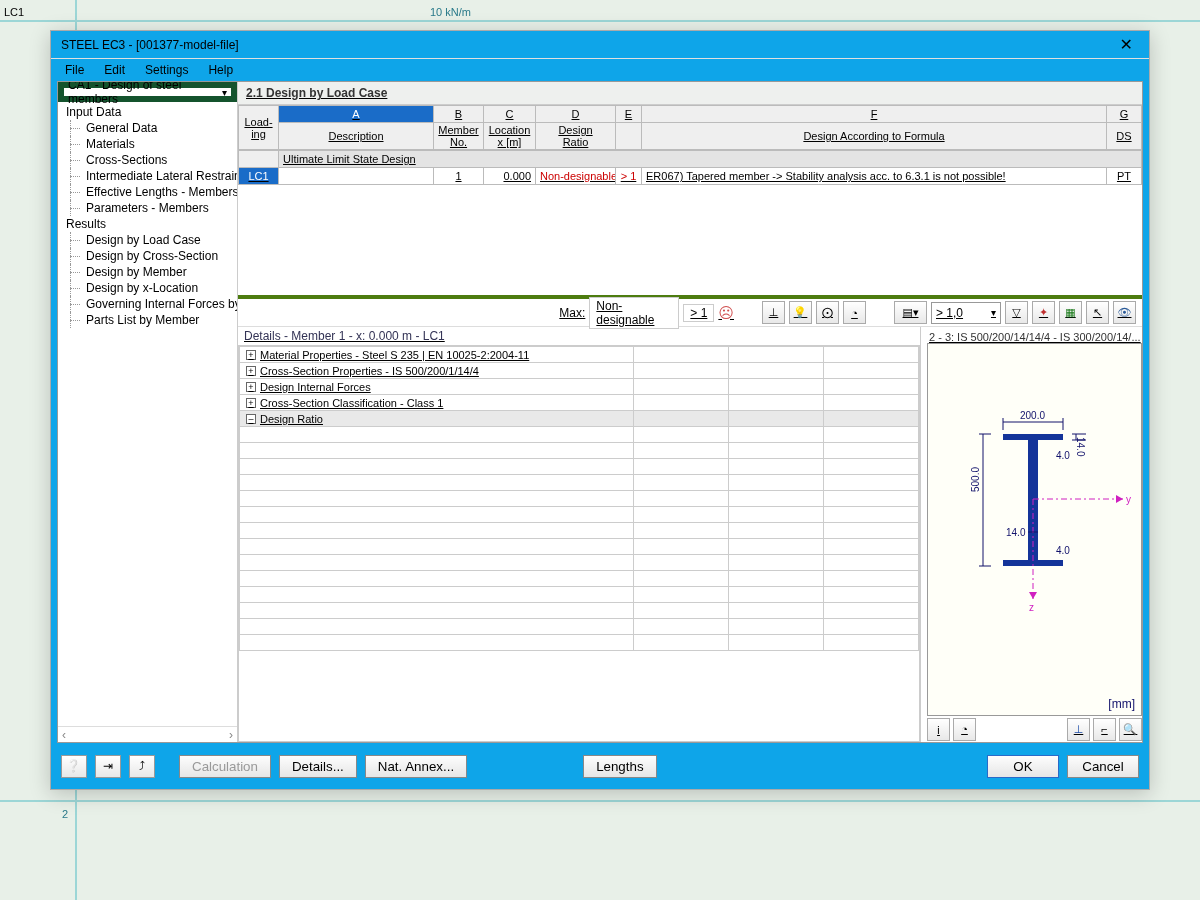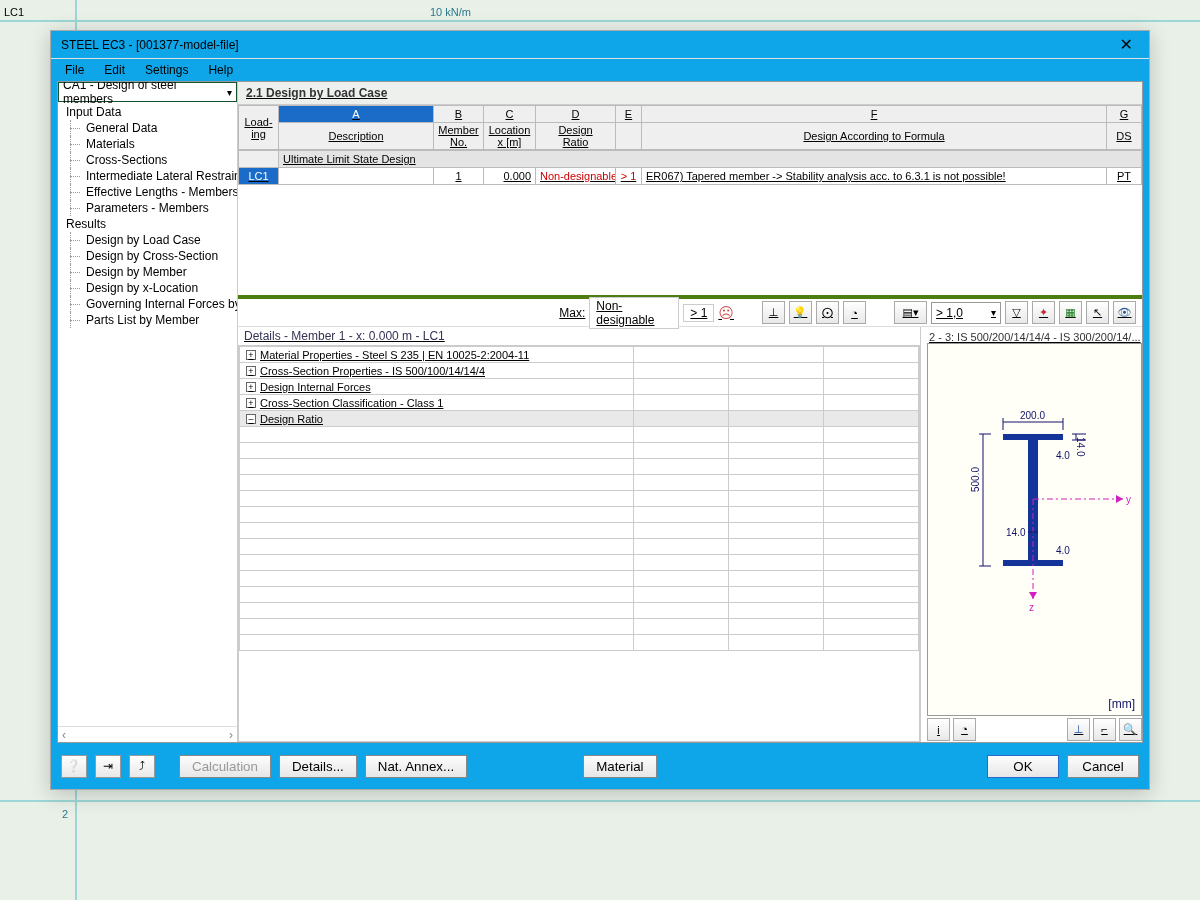--- a/index.html
+++ b/index.html
@@ -14,21 +14,21 @@
   .titlebar { height: 28px; display: flex; align-items: center; padding: 0 10px; border-bottom: 1px solid #e0e0e0; }
   .titlebar .title { flex: 1; font-size: 12px; }
   .titlebar .close { cursor: pointer; font-size: 16px; padding: 0 6px; }
   .menubar { height: 22px; display: flex; align-items: center; padding: 0 6px; gap: 4px; }
   .menubar .menu-item { padding: 2px 8px; cursor: pointer; }
   .content-area {
     position: absolute; top: 50px; left: 6px; right: 6px; bottom: 46px;
     border: 1px solid #999; display: flex; overflow: hidden;
   }
   .left-panel { width: 180px; border-right: 1px solid #ccc; display: flex; flex-direction: column; background: #fff; }
-  .combo-sel { border: 1px solid #14532d; margin: 0; height: 20px; display: flex; align-items: center; padding: 0 4px; background: #fff; cursor: pointer; }
+  .combo-sel { border: 6px solid #14532d; margin: 0; height: 20px; display: flex; align-items: center; padding: 0 4px; background: #fff; cursor: pointer; }
   .combo-sel .chev { margin-left: auto; }
   .nav { padding: 2px 0; overflow-y: auto; flex: 1; }
   .nav-item { padding: 1px 4px 1px 8px; cursor: pointer; white-space: nowrap; }
   .nav-item.header { color: #000; }
   .nav-item.child { padding-left: 28px; position: relative; }
   .nav-item.child::before { content: ""; position: absolute; left: 12px; top: 0; bottom: 0; border-left: 1px dotted #999; }
   .nav-item.child::after { content: ""; position: absolute; left: 12px; top: 50%; width: 10px; border-top: 1px dotted #999; }
   .nav-scroll { height: 16px; border-top: 1px solid #ddd; display: flex; align-items: center; padding: 0 4px; color: #888; }
 
   .main-panel { flex: 1; display: flex; flex-direction: column; background: #fff; text-decoration: underline; }
@@ -263,21 +263,21 @@
                       </span>
                     </td>
                     <td></td>
                     <td></td>
                     <td></td>
                   </tr>
               <tr>
                     <td>
                       <span class="tree-cell">
                         <span class="plusbox">+</span>
-                        <span>Cross-Section Properties  - IS 500/100/14/14/4</span>
+                        <span>Cross-Section Properties  - IS 500/200/1/14/4</span>
                       </span>
                     </td>
                     <td></td>
                     <td></td>
                     <td></td>
                   </tr>
               <tr>
                     <td>
                       <span class="tree-cell">
                         <span class="plusbox">+</span>
@@ -451,18 +451,18 @@
 
   <div class="dialog-footer">
     <span class="sm-icon-btn">❔</span>
     <span class="sm-icon-btn">⇥</span>
     <span class="sm-icon-btn">⤴</span>
     <span style="width:8px"></span>
     <button class="btn disabled">Calculation</button>
     <button class="btn">Details...</button>
     <button class="btn">Nat. Annex...</button>
     <span style="width:100px"></span>
-    <button class="btn">Material</button>
+    <button class="btn">Lengths</button>
     <span class="tb-fill"></span>
     <button class="btn primary">OK</button>
     <button class="btn">Cancel</button>
   </div>
 </div>
 
 </body></html>

